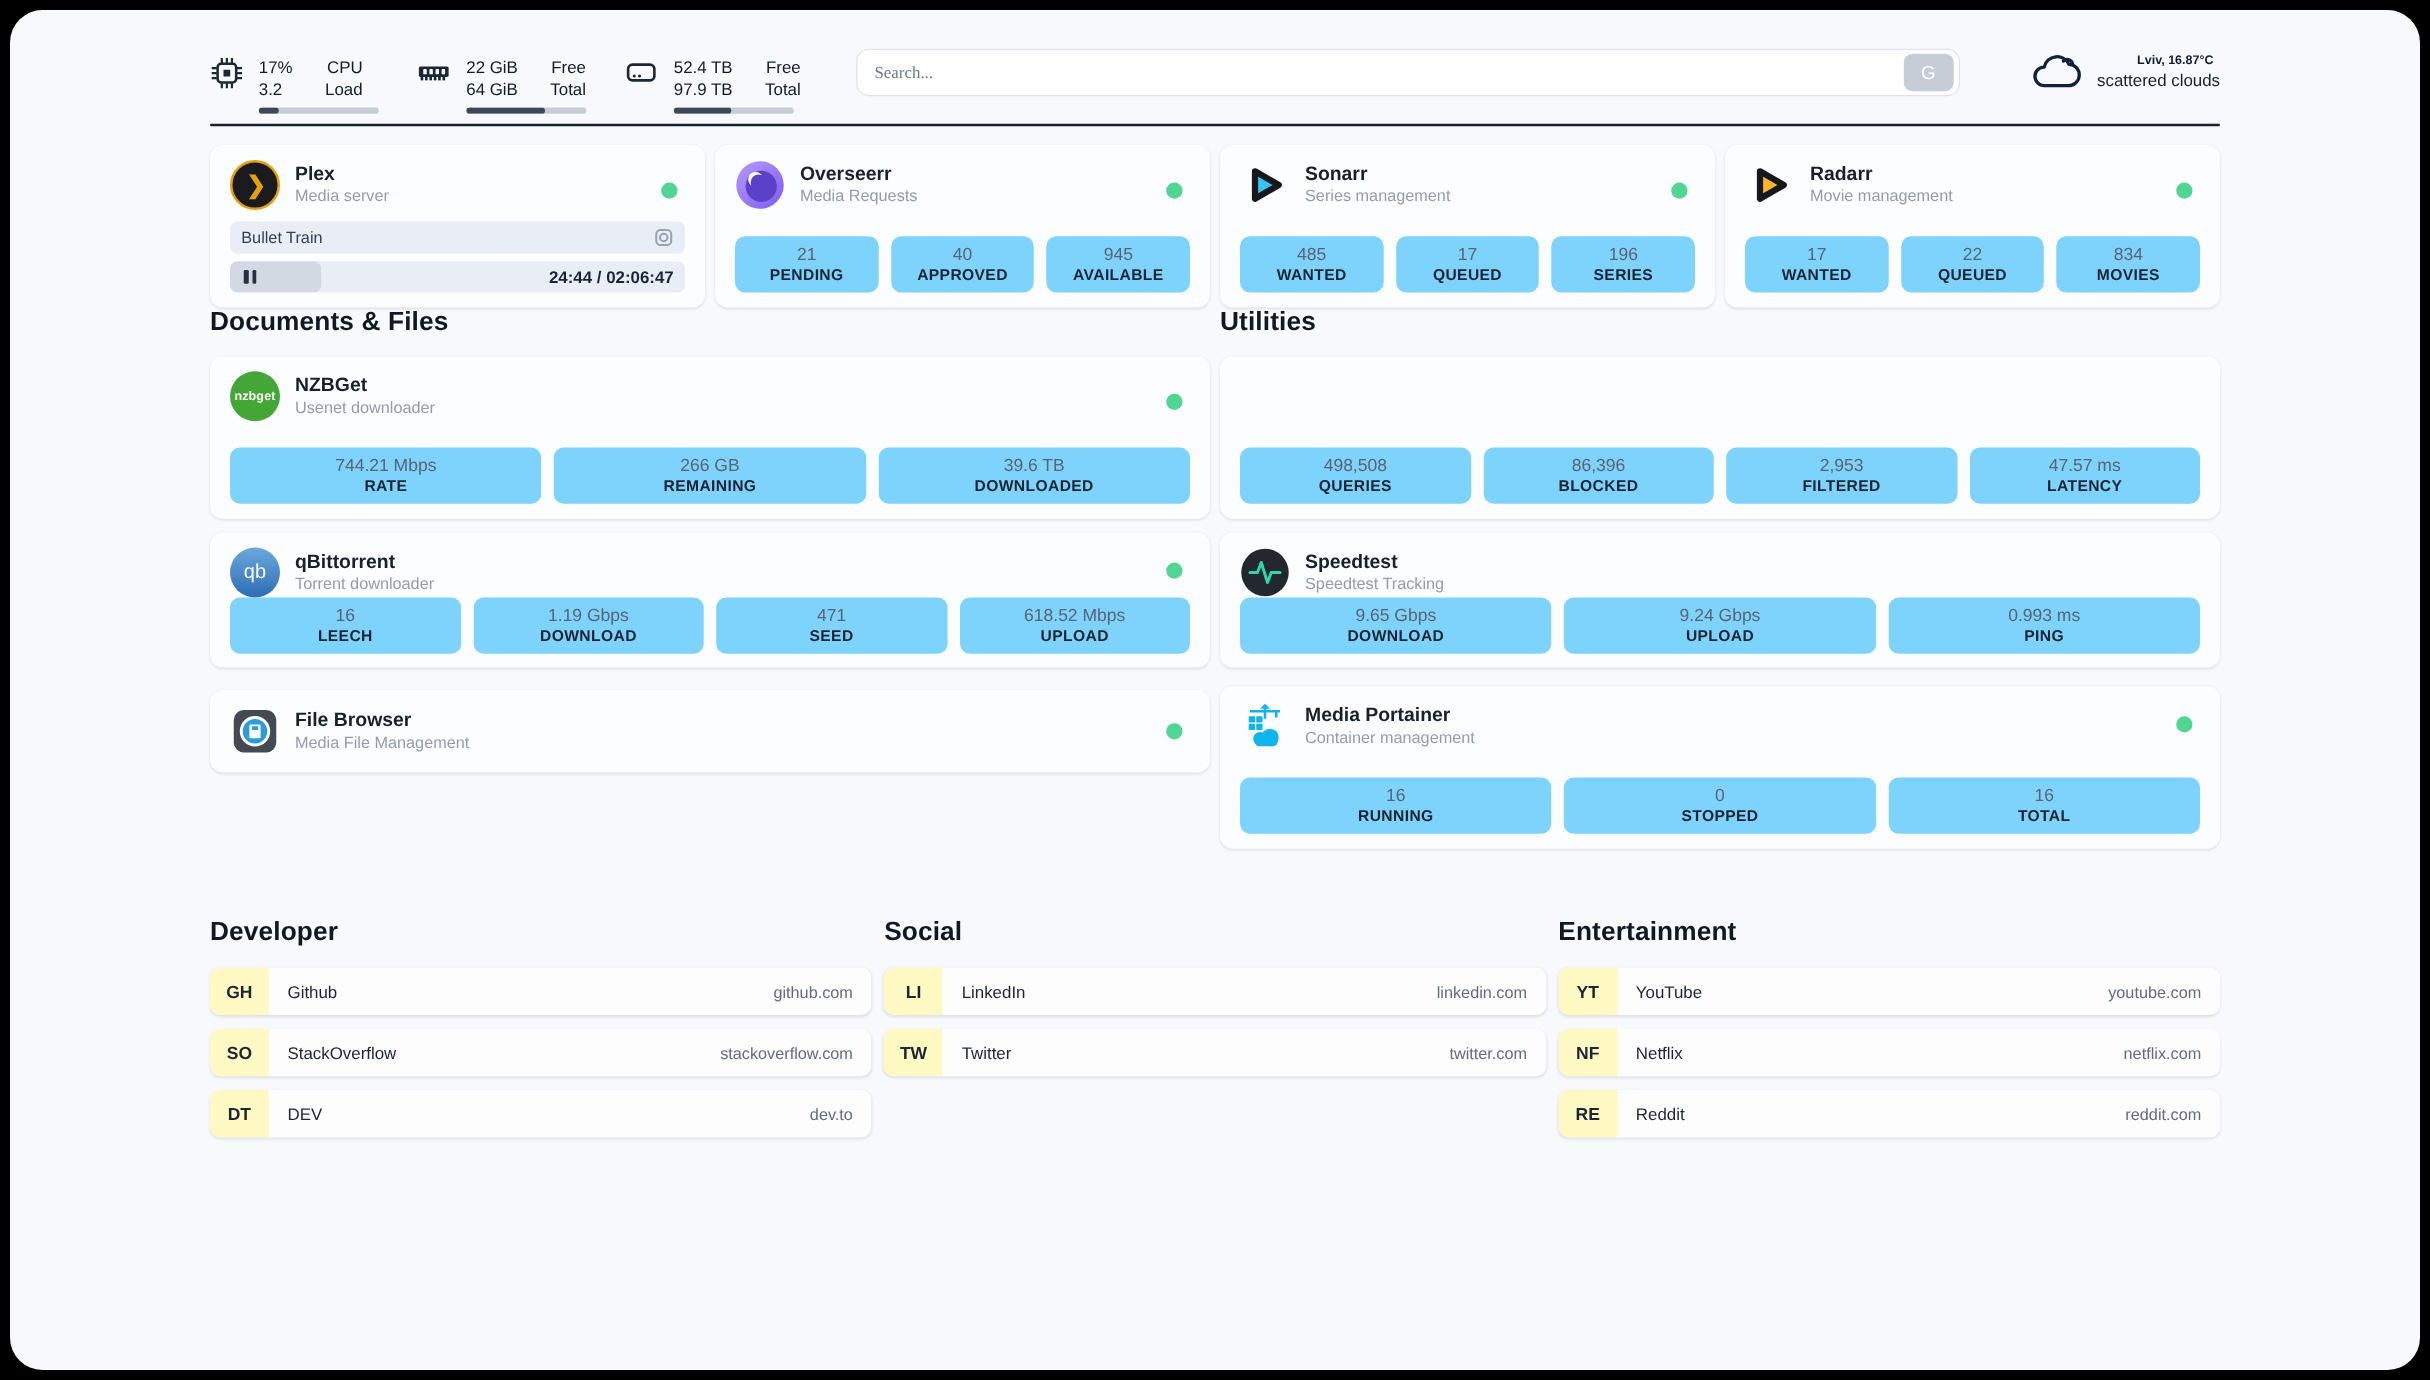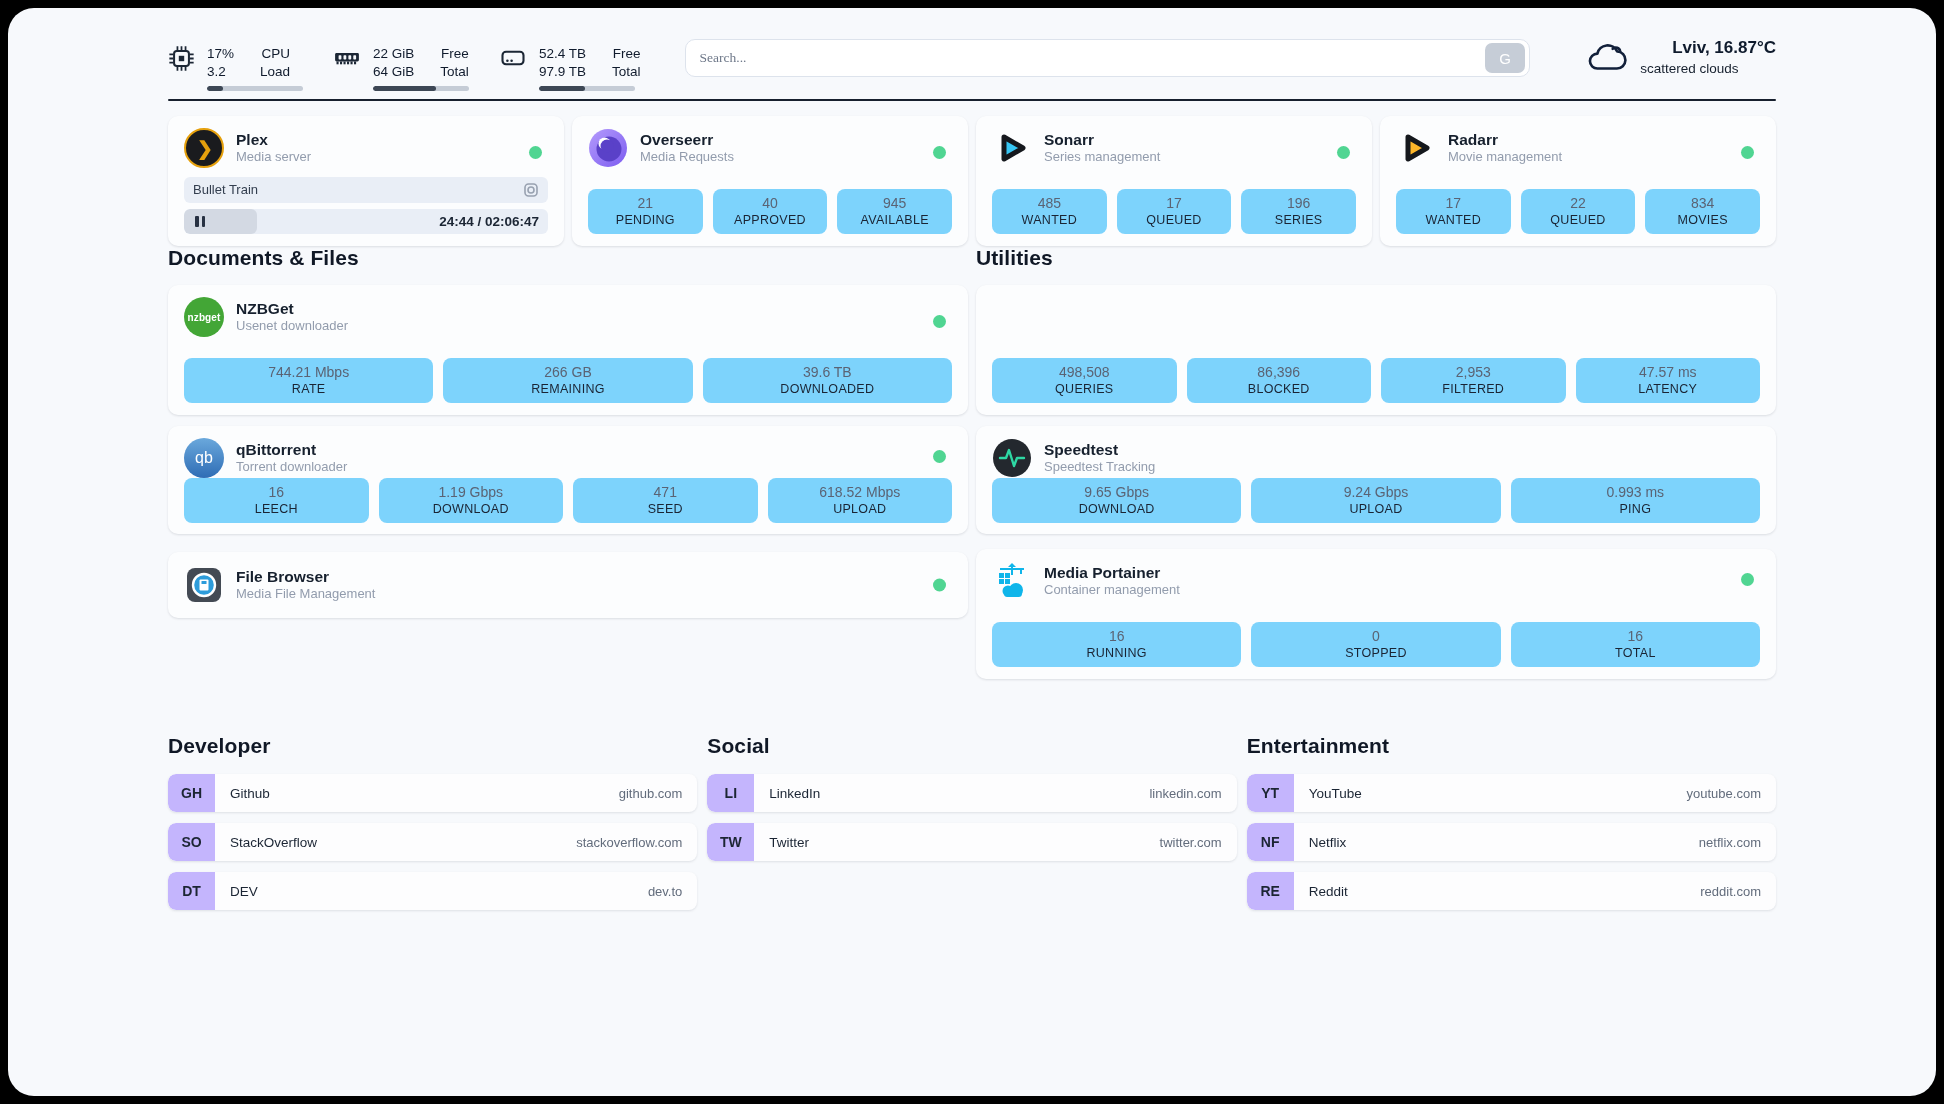--- a/index.html
+++ b/index.html
@@ -24,21 +24,21 @@
   .searchwrap { flex:1; display:flex; align-items:center; background:#fff;
     border:1.5px solid #dde3ec; border-radius:10px; height:38px; padding:3px 4px 3px 0; margin-left:14px; }
   .searchwrap input { flex:1; border:0; outline:none; background:transparent; padding:0 14px;
     font-size:13.5px; color:#2a3442; font-family:Liberation Serif, serif; }
   .searchwrap input::placeholder { color:#6e7889; }
   .g-btn { width:40px; height:30px; border:0; border-radius:7px; background:#c6cdd7; color:#fff;
     font-size:15px; font-weight:500; cursor:pointer; font-family:"Liberation Sans", sans-serif; }
 
   .weather { display:flex; align-items:center; gap:12px; margin-left:26px; }
   .weather-txt { display:flex; flex-direction:column; line-height:1.35; }
-  .weather-title { font-size:17px; font-weight:600; color:#0f1b2d;padding-left:32px; }
+  .weather-title { font-size:10px; font-weight:600; color:#0f1b2d;padding-left:32px; }
   .weather-sub { font-size:13.5px; color:#16202e; }
 
   .divider { margin-top:13px; height:2px; background:#17202e; border-radius:1px; }
 
   
   .section-title { font-size:21px; font-weight:600; color:#101826; letter-spacing:.1px; }
   .t-media { margin-top:79px; }
   .t-mid { margin-top:26px; }
 
   .media-grid { margin-top:15px; display:grid; grid-template-columns:repeat(4,1fr); gap:8px; }
@@ -58,21 +58,21 @@
   .app-sub { font-size:13px; color:#929cad; line-height:1.3; }
   .status-dot { position:absolute; top:30px; right:22px; width:13px; height:13px; border-radius:50%; background:#50d592; }
   .dot-mid { top:24px; }
   .dot-center { top:50%; transform:translateY(-50%); }
 
   .stats { margin-top:auto; display:grid; gap:10px; }
   .cols3 { grid-template-columns:repeat(3,1fr); }
   .cols4 { grid-template-columns:repeat(4,1fr); }
   .statbox { background:#7dd3fc; border-radius:8px; padding:5px 4px 6px; text-align:center; }
   .stat-value { font-size:14px; color:#5a6374; line-height:1.3; }
-  .stat-label { font-size:12.5px; font-weight:400; color:#1a2434; letter-spacing:.3px; line-height:1.3; }
+  .stat-label { font-size:12.5px; font-weight:700; color:#1a2434; letter-spacing:.3px; line-height:1.3; }
 
   
   .media-row { margin-top:9px; height:26px; background:#e9eef6; border-radius:6px;
     display:flex; align-items:center; padding:0 9px; }
   .media-row-title { flex:1; font-size:13px; color:#333e4f; }
   .progress-row { margin-top:6px; position:relative; height:26px; background:#e9eef6; border-radius:6px;
     display:flex; align-items:center; padding:0 9px; overflow:hidden; }
   .progress-seg { position:absolute; left:0; top:0; bottom:0; border-radius:6px; background:#d3d9e3; }
   .pause-ic { position:relative; display:flex; gap:3px; margin-left:2px; }
   .pause-ic span { width:3.5px; height:11px; background:#273142; border-radius:1px; display:block; }
@@ -86,21 +86,21 @@
   .round-ic { width:40px; height:40px; border-radius:50%; display:flex; align-items:center; justify-content:center; }
   .nzb-ic { background:#43a636; }
   .nzb-ic span { color:#fff; font-size:10px; font-weight:700; letter-spacing:.1px; }
   .qb-ic { background:linear-gradient(180deg,#6aa8dc,#2f6db5); }
   .qb-ic span { color:#fff; font-size:16px; font-weight:500;text-align:center; }
 
   
   .linkcol { display:flex; flex-direction:column; gap:11px; }
   .linkrow { display:flex; align-items:center; height:38px; background:#fdfdfe; border-radius:8px;
     box-shadow:0 1px 3px rgba(15,23,42,.07), 0 1px 2px rgba(15,23,42,.04); overflow:hidden; cursor:pointer; }
-  .link-badge { width:47px; height:100%; background:#c4b5fd; display:flex; align-items:center; justify-content:center;
+  .link-badge { width:47px; height:100%; background:#fef9c3; display:flex; align-items:center; justify-content:center;
     font-size:14px; font-weight:600; color:#1c2533; border-radius:8px 0 0 8px; }
   .link-name { margin-left:15px; font-size:13.5px; color:#1b2534; }
   .link-url { margin-left:auto; margin-right:15px; font-size:13px; color:#626c7c; }
 </style>
 </head>
 <body>
 
 <div class="page">
 
   <div class="topbar">

